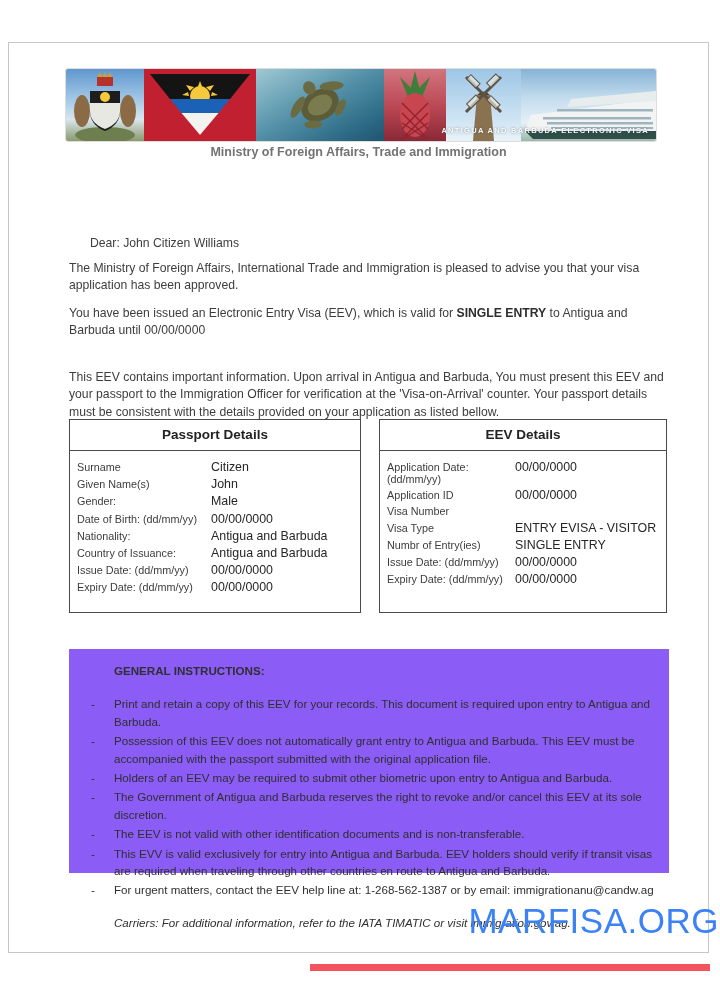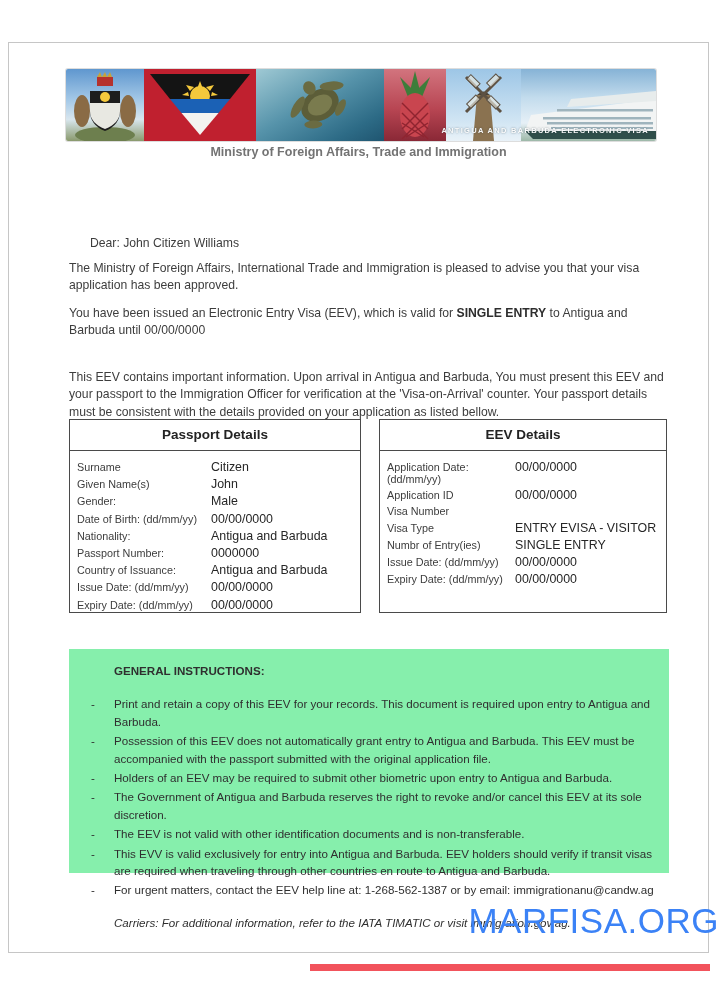--- a/index.html
+++ b/index.html
@@ -37,21 +37,21 @@
   .dbox-passport{left:60px;width:292px;}
   .dbox-eev{left:370px;width:288px;}
   .dbox-title{height:30px;line-height:30px;text-align:center;font-size:13.5px;font-weight:bold;
               color:#232323;border-bottom:1.5px solid #4a4a4a;}
   .dbox-body{padding:9px 7px 0 7px;}
   .drow{display:flex;margin-bottom:3.2px;align-items:baseline;}
   .drow .lbl{flex:0 0 134px;font-size:10.8px;color:#3c3c3c;}
   .dbox-eev .drow .lbl{flex:0 0 128px;}
   .drow .val{font-size:12.4px;color:#262626;}
   
-  .instructions{position:absolute;left:60px;top:606px;width:600px;height:224px;background:#86efac;
+  .instructions{position:absolute;left:60px;top:606px;width:600px;height:224px;background:#8b5cf6;
                 box-sizing:border-box;padding:13px 14px 0 45px;color:#2f2f2f;font-size:11.6px;line-height:1.5;}
   .instr-heading{font-weight:bold;margin-bottom:16px;}
   .instr-list{list-style:none;margin:0;padding:0;}
   .instr-list li{position:relative;margin-bottom:2px;}
   .instr-list li::before{content:"-";position:absolute;left:-23px;top:0;color:#2f2f2f;}
   .carriers{font-style:italic;margin-top:15px;}
   
   .logo{position:absolute;right:1px;top:901px;font-size:35px;font-weight:normal;letter-spacing:.5px;
         color:#3b82f6;z-index:3;white-space:nowrap;}
   .logo-underline{position:absolute;left:310px;top:964px;width:400px;height:7px;background:#f2535c;z-index:2;}
@@ -183,24 +183,20 @@
             <span class="lbl">Gender:</span>
             <span class="val">Male</span>
           </div>
         <div class="drow">
             <span class="lbl">Date of Birth: (dd/mm/yy)</span>
             <span class="val">00/00/0000</span>
           </div>
         <div class="drow">
             <span class="lbl">Nationality:</span>
             <span class="val">Antigua and Barbuda</span>
-          </div>
-        <div class="drow">
-            <span class="lbl">Passport Number:</span>
-            <span class="val">0000000</span>
           </div>
         <div class="drow">
             <span class="lbl">Country of Issuance:</span>
             <span class="val">Antigua and Barbuda</span>
           </div>
         <div class="drow">
             <span class="lbl">Issue Date: (dd/mm/yy)</span>
             <span class="val">00/00/0000</span>
           </div>
         <div class="drow">

